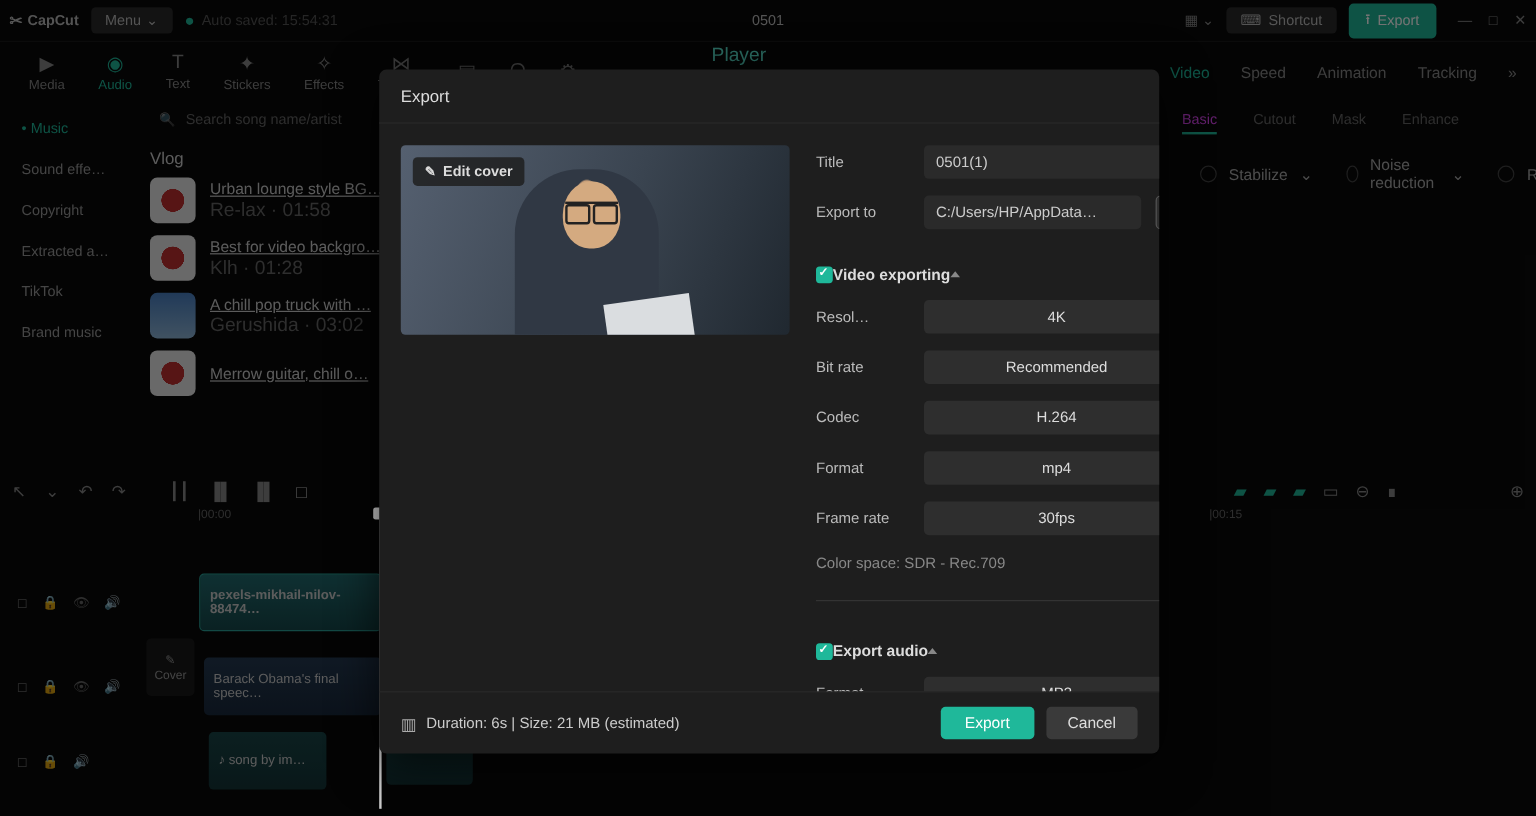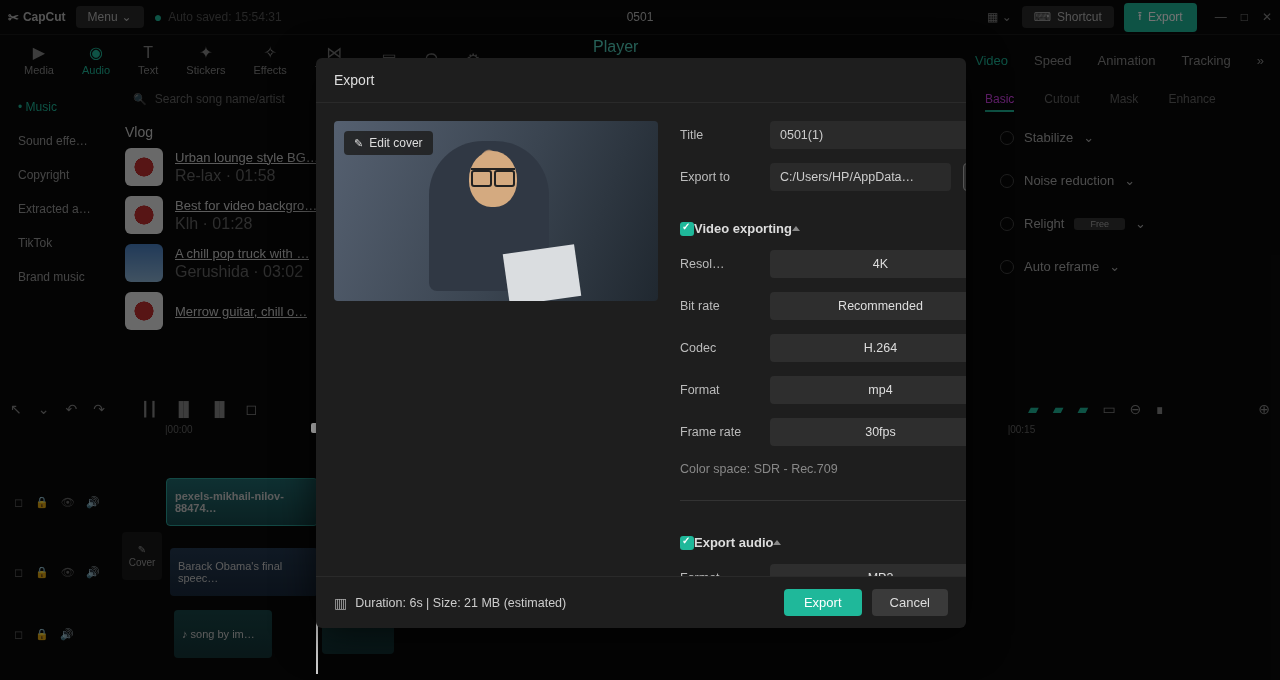--- a/index.html
+++ b/index.html
@@ -49,21 +49,21 @@
 .track-meta { font-size: 16px; color: #666; }
 
 
 .player-lbl { position: absolute; left: 593px; top: 38px; color: #5eead4; font-size: 16px; }
 
 
 .right-tabs { position: absolute; right: 0; top: 40px; height: 40px; display: flex; align-items: center; gap: 26px; padding: 0 16px; color: #888; font-size: 13px; }
 .rtab.active { color: #1fb89a; }
 .right-subtabs { position: absolute; right: 0; top: 84px; width: 315px; display: flex; gap: 30px; padding: 8px 20px; font-size: 12px; color: #666; }
 .rsub.active { color: #d946ef; border-bottom: 2px solid #1fb89a; padding-bottom: 4px; }
-.right-opts { position: absolute; right: 0; top: 130px; width: 300px; padding: 0 20px; display: flex; flex-direction: column; gap: 28px; font-size: 13px; color: #aaa; }
+.right-opts { position: absolute; right: 0; top: 130px; width: 300px; padding: 0 20px; display: flex; flex-direction: row; gap: 28px; font-size: 13px; color: #aaa; }
 .opt-row { display: flex; align-items: center; gap: 10px; }
 .opt-row::before { content: ""; width: 12px; height: 12px; border-radius: 50%; border: 1px solid #444; display: inline-block; }
 .free-badge { background: #333; color: #aaa; font-size: 9px; padding: 1px 16px; border-radius: 3px; }
 
 
 .tl-toolbar { position: absolute; left: 0; top: 394px; height: 30px; width: 100%; display: flex; align-items: center; padding: 0 10px; gap: 16px; color: #888; font-size: 14px; }
 .tl-right-icons { position: absolute; right: 10px; top: 394px; height: 30px; display: flex; align-items: center; gap: 14px; color: #888; font-size: 14px; }
 .teal-ic { color: #1fb89a; }
 
 
@@ -80,21 +80,21 @@
 .clip.video1 { background: linear-gradient(#226b6f, #174a4d); width: 152px; margin-left: 56px; border: 1px solid #2aa39a; font-weight: bold; }
 .clip.video2 { background: linear-gradient(#253a52, #1a2a3d); width: 148px; margin-left: 60px; }
 .clip.audio { background: linear-gradient(#1a4648, #143538); width: 98px; margin-left: 64px; }
 .clip.audio2 { position: absolute; left: 322px; top: 142px; background: linear-gradient(#1a4648, #143538); width: 72px; height: 38px; border-radius: 4px; }
 
 
 .overlay { position: absolute; inset: 0; background: rgba(0,0,0,.55); }
 .modal { position: absolute; left: 316px; top: 58px; width: 650px; height: 570px; background: #1e1e1e; border-radius: 6px; box-shadow: 0 8px 40px rgba(0,0,0,.7); display: flex; flex-direction: column; }
 .modal-title { padding: 14px 18px; font-size: 14px; color: #ddd; border-bottom: 1px solid #2a2a2a; }
 .modal-body { display: flex; flex: 1; padding: 18px; gap: 22px; overflow: hidden; }
-.preview { width: 324px; height: 180px; border-radius: 4px; position: relative; background: linear-gradient(110deg, #556070 0%, #3a4450 55%, #202830 100%); overflow: hidden; flex-shrink: 0; }
+.preview { width: 324px; height: 158px; border-radius: 4px; position: relative; background: linear-gradient(110deg, #556070 0%, #3a4450 55%, #202830 100%); overflow: hidden; flex-shrink: 0; font-weight: bold; }
 .preview::after { content: ""; position: absolute; left: 95px; top: 20px; width: 120px; height: 150px; background: radial-gradient(ellipse at 50% 22%, #c9a07a 0%, #c9a07a 14%, #303844 15%); border-radius: 54px 54px 8px 8px; }
 .face { position: absolute; left: 135px; top: 30px; width: 48px; height: 56px; background: #d4aa80; border-radius: 50% 50% 46% 46%; z-index: 2; }
 .glasses { position: absolute; left: 137px; top: 47px; width: 44px; height: 13px; border-top: 2px solid #222; z-index: 3; display: flex; justify-content: space-between; }
 .glasses::before, .glasses::after { content: ""; width: 17px; height: 13px; border: 2px solid #222; border-radius: 3px; }
 .paper { position: absolute; left: 172px; top: 128px; width: 72px; height: 52px; background: #dadde0; transform: rotate(-8deg); z-index: 2; }
 .edit-cover { position: absolute; left: 10px; top: 10px; background: rgba(30,30,30,.85); color: #ddd; padding: 5px 10px; border-radius: 4px; font-size: 12px; display: flex; align-items: center; gap: 6px; }
 .edit-cover::before { content: "✎"; font-size: 11px; }
 
 .form { flex: 1; display: flex; flex-direction: column; gap: 14px; position: relative; }
 .frow { display: flex; align-items: center; gap: 12px; font-size: 12.5px; }

